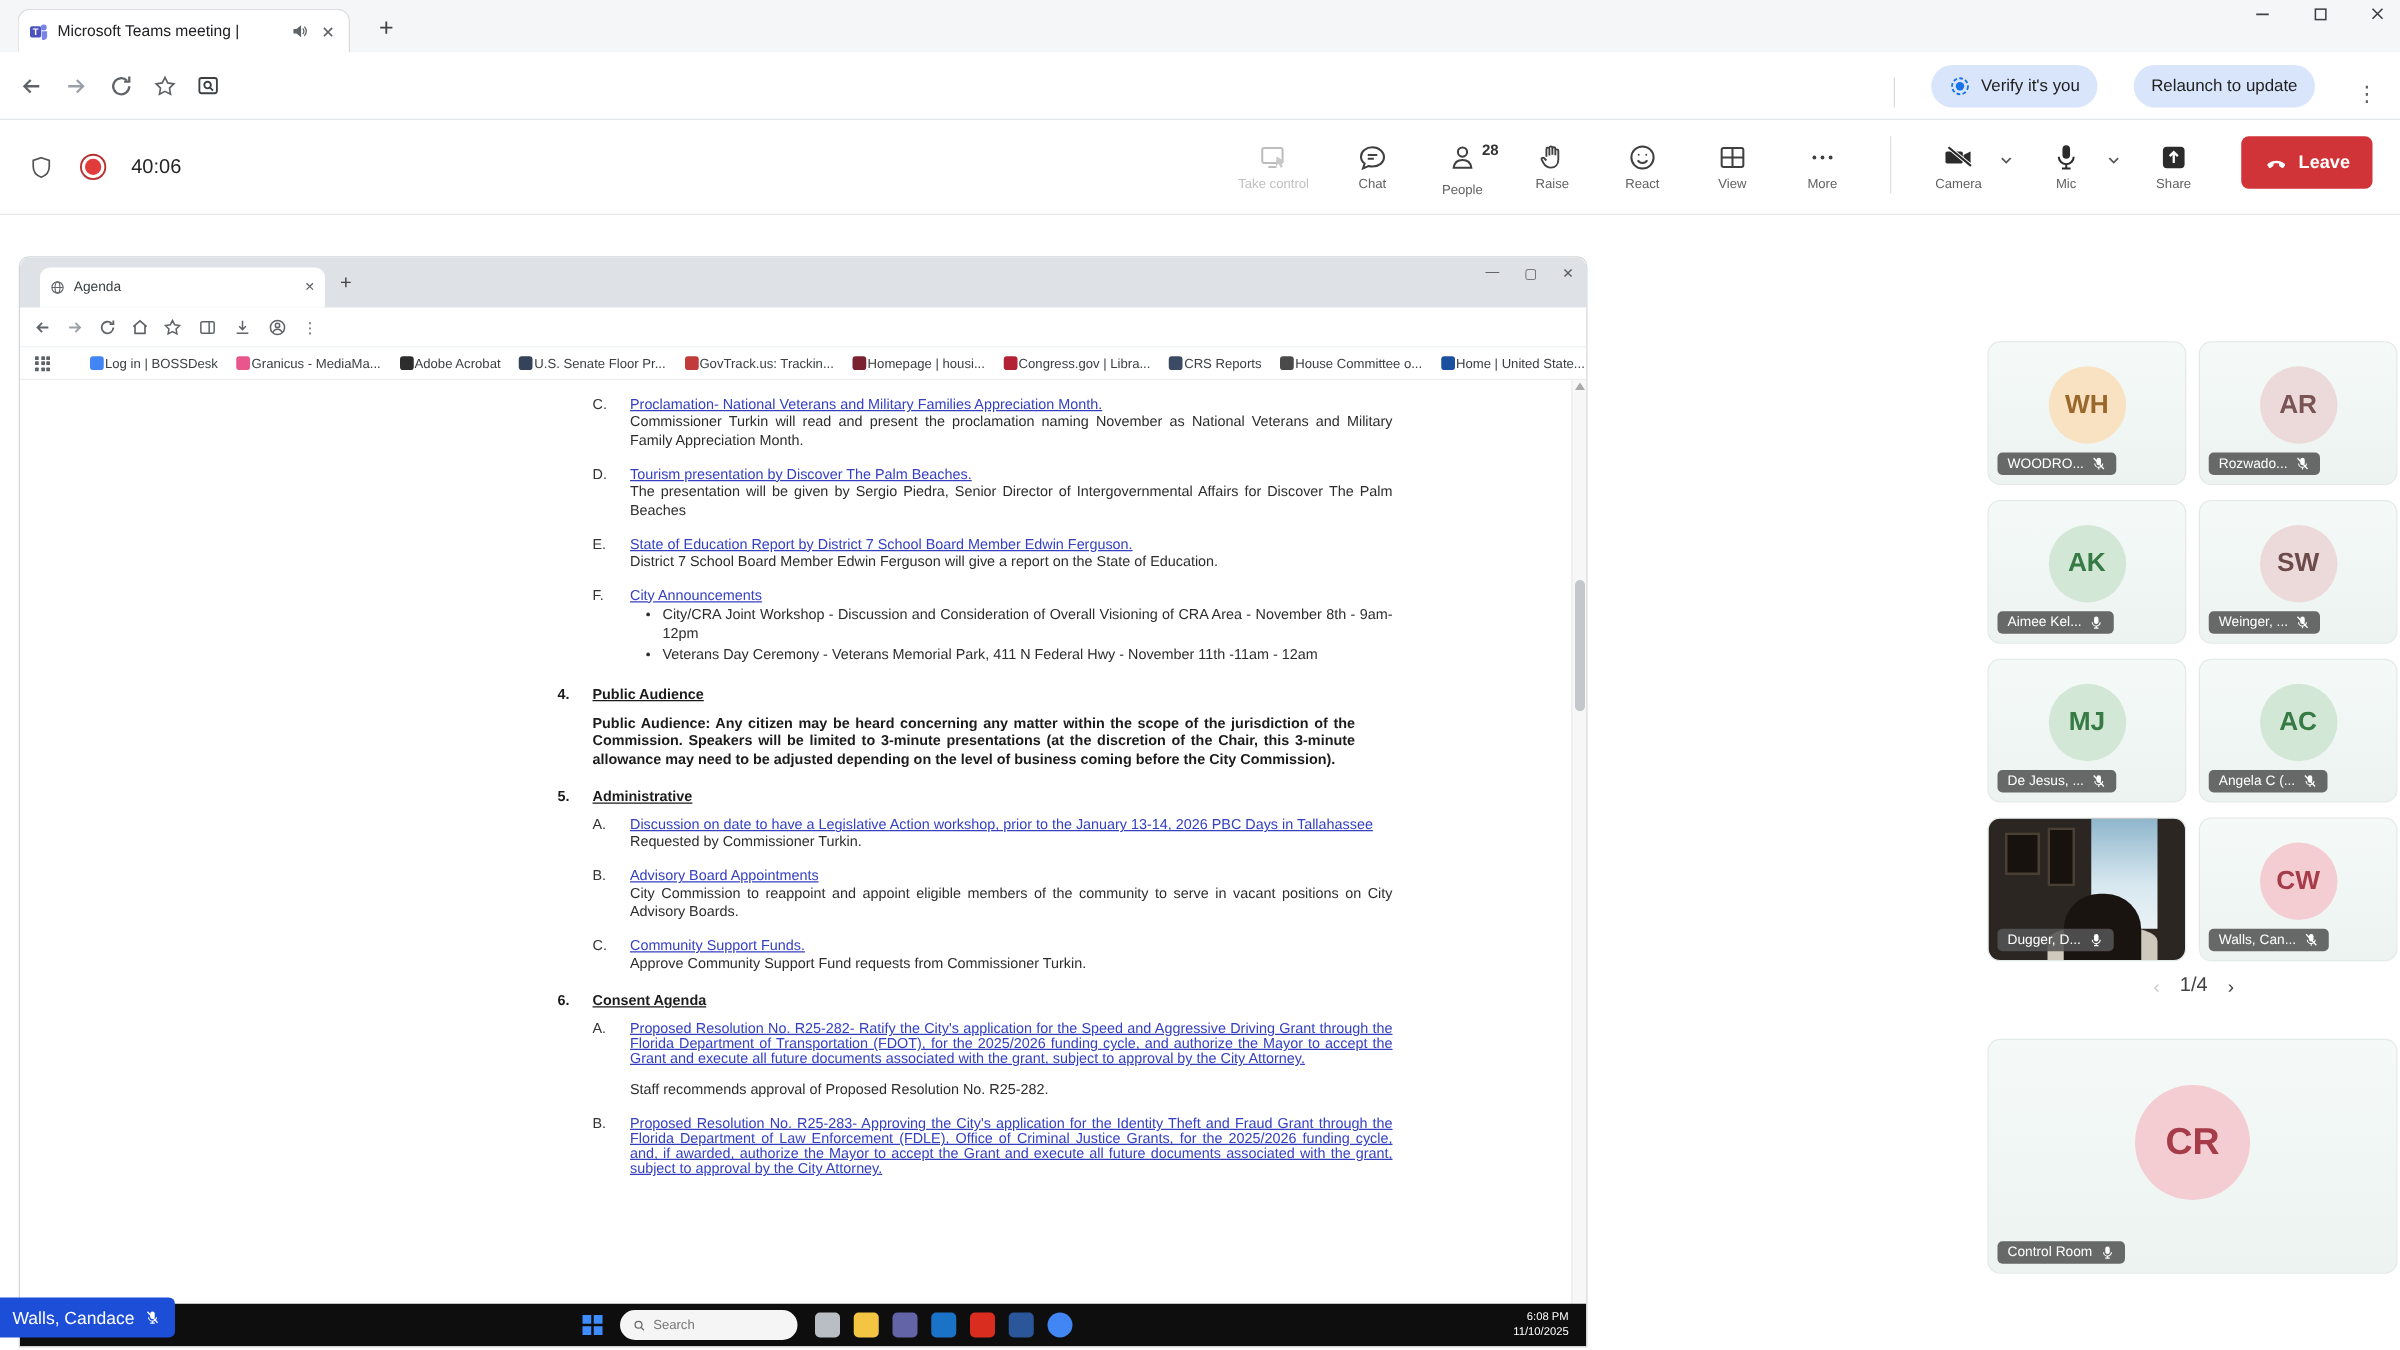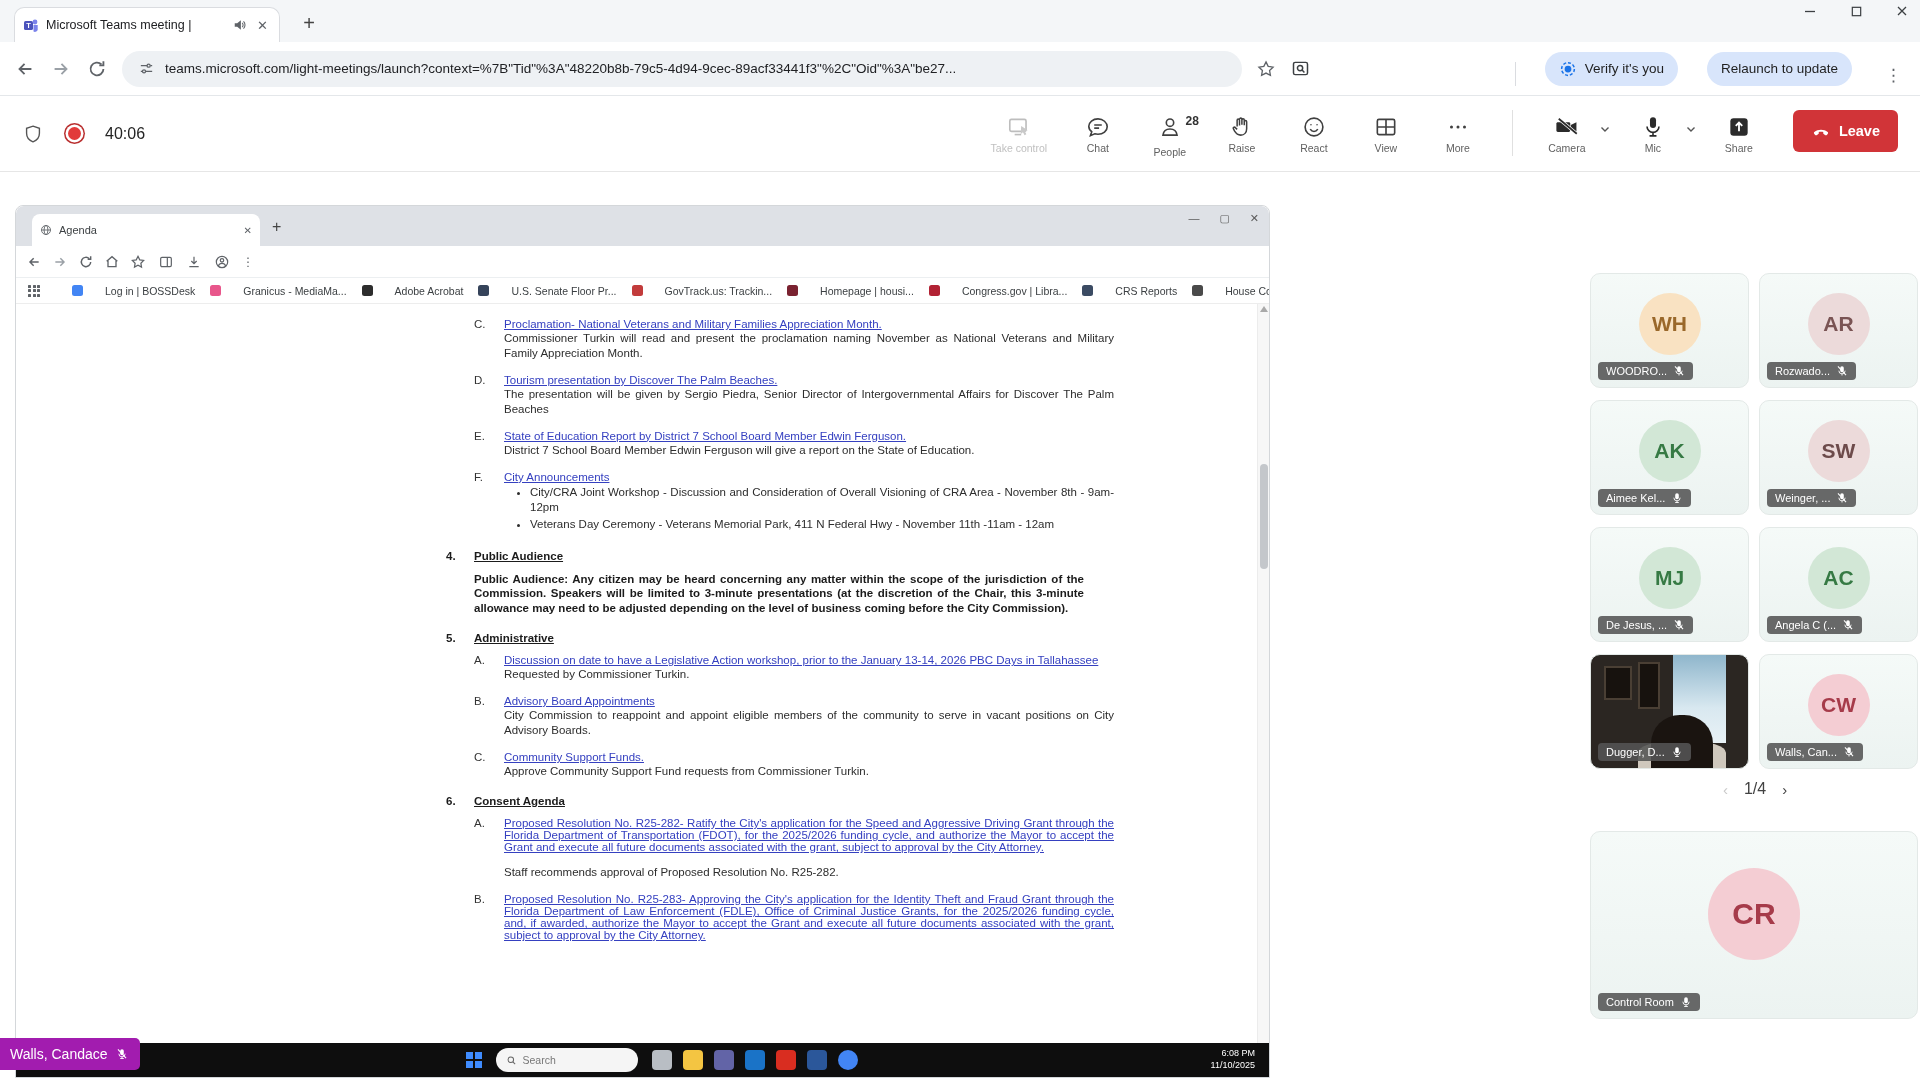--- a/index.html
+++ b/index.html
@@ -65,21 +65,21 @@
 .i-winctl { position:absolute; right:10px; top:6px; display:flex; gap:20px; color:#5a5a5a; font-size:11px; }
 .i-navbar { height:32px; background:#fff; display:flex; align-items:center; gap:10px; padding:0 10px;
   border-bottom:1px solid #eceff1; }
 .nav-ico-sm { width:16px; height:16px; }
 .i-omni { flex:1; height:22px; background:#eef1f4; border-radius:11px; display:flex; align-items:center;
   gap:8px; padding:0 10px; }
 .i-url { font-size:10.5px; color:#3c4043; white-space:nowrap; overflow:hidden; }
 .i-nav-right { display:flex; gap:12px; align-items:center; }
 .i-bookmarks { height:26px; background:#fff; border-bottom:1px solid #ededed; display:flex; align-items:center;
   gap:15px; padding:0 12px; overflow:hidden; }
-.bm { display:flex; align-items:center; gap:22px; white-space:nowrap; cursor:pointer; }
+.bm { display:flex; align-items:center; gap:1px; white-space:nowrap; cursor:pointer; }
 .bm span { font-size:10.5px; color:#3c4043; }
 .bm-ico { width:11px; height:11px; border-radius:2.5px; flex:0 0 auto; }
 .apps-grid { display:grid; grid-template-columns:repeat(3,3px); grid-gap:1.5px; margin-right:2px; }
 .apps-grid i { width:3px; height:3px; background:#5f6368; border-radius:0.5px; }
 .bm-sep { width:1px; height:14px; background:#e0e0e0; }
 
 
 .i-doc { position:absolute; left:0; top:98px; right:0; bottom:34px; background:#fff; overflow:hidden; }
 .doc-content { position:absolute; left:430px; top:14px; width:668px; color:#222; }
 .item { display:flex; margin-bottom:13px; margin-left:28px; }
@@ -105,21 +105,21 @@
 .tb-start { margin-left:450px; display:grid; grid-template-columns:7px 7px; grid-gap:1.5px; }
 .tb-start i { width:7px; height:7px; background:#3f8cff; }
 .tb-search { margin-left:14px; width:142px; height:24px; background:#f5f5f5; border-radius:12px;
   display:flex; align-items:center; gap:6px; padding:0 10px; }
 .tb-search span { font-size:10.5px; color:#777; }
 .tb-icons { display:flex; gap:11px; margin-left:14px; align-items:center; }
 .tb-app { width:20px; height:20px; border-radius:4px; display:flex; align-items:center; justify-content:center; }
 .tb-clock { margin-left:auto; margin-right:14px; text-align:right; color:#fff; font-size:9px; line-height:1.3; }
 
 
-.speaker-overlay { position:absolute; left:0; top:866px; background:#a21caf; color:#fff; height:32px;
+.speaker-overlay { position:absolute; left:0; top:866px; background:#1d4ed8; color:#fff; height:32px;
   display:flex; align-items:center; gap:8px; padding:0 12px 0 10px; font-size:14px;
   border-radius:0 5px 5px 0; z-index:30; }
 
 
 .panel { position:absolute; left:1580px; top:0; width:340px; height:908px; }
 .tiles { position:absolute; left:10px; top:101px; width:330px; display:grid;
   grid-template-columns:159px 159px; grid-auto-rows:115px; gap:12px 10px; }
 .tile { position:relative; background:linear-gradient(180deg,#f5faf8 0%,#ecf3f1 100%);
   border:1px solid #e3e9e7; border-radius:10px; overflow:hidden; }
 .avatar { position:absolute; left:50%; top:44%; transform:translate(-50%,-50%); width:62px; height:62px;
@@ -182,28 +182,20 @@
     <svg class="nav-ico" viewBox="0 0 24 24" fill="none" stroke="#5f6368" stroke-width="2">
         <path d="M19 12H6M11.5 6.5L6 12l5.5 5.5"></path>
       </svg>
     <svg class="nav-ico" viewBox="0 0 24 24" fill="none" stroke="#9aa0a6" stroke-width="2">
         <path d="M5 12h13M12.5 6.5L18 12l-5.5 5.5"></path>
       </svg>
     <svg class="nav-ico" viewBox="0 0 24 24" fill="none" stroke="#5f6368" stroke-width="2">
         <path d="M19 12a7 7 0 1 1-2.1-5"></path>
         <path d="M19 3.5V8h-4.5" fill="none"></path>
       </svg>
-    <div class="omnibox">
-      <svg class="nav-ico" style="width:17px;height:17px" viewBox="0 0 24 24" stroke="#5f6368" stroke-width="1.8" fill="none">
-          <path d="M4 8h9M17.5 8H20M4 16h2.5M11 16h9"></path>
-          <circle cx="15" cy="8" r="2.2"></circle>
-          <circle cx="8.5" cy="16" r="2.2"></circle>
-        </svg>
-      <span class="omnibox-url">teams.microsoft.com/light-meetings/launch?context=%7B"Tid"%3A"48220b8b-79c5-4d94-9cec-89acf33441f3"%2C"Oid"%3A"be27...</span>
-    </div>
     <svg class="nav-ico" style="width:20px;height:20px" viewBox="0 0 24 24" fill="none" stroke="#5f6368" stroke-width="1.6">
         <path d="M12 3.5l2.6 5.3 5.9.9-4.2 4.1 1 5.8L12 16.9l-5.3 2.7 1-5.8-4.2-4.1 5.9-.9z"></path>
       </svg>
     <svg class="nav-ico" style="width:21px;height:21px" viewBox="0 0 24 24" fill="none" stroke="#3c4043" stroke-width="1.7">
         <rect x="4" y="5" width="16" height="14" rx="2"></rect>
         <circle cx="11.5" cy="11.5" r="3"></circle>
         <path d="M13.8 13.8l2.7 2.7"></path>
       </svg>
     <div class="toolbar-right">
       <div class="vsep"></div>

